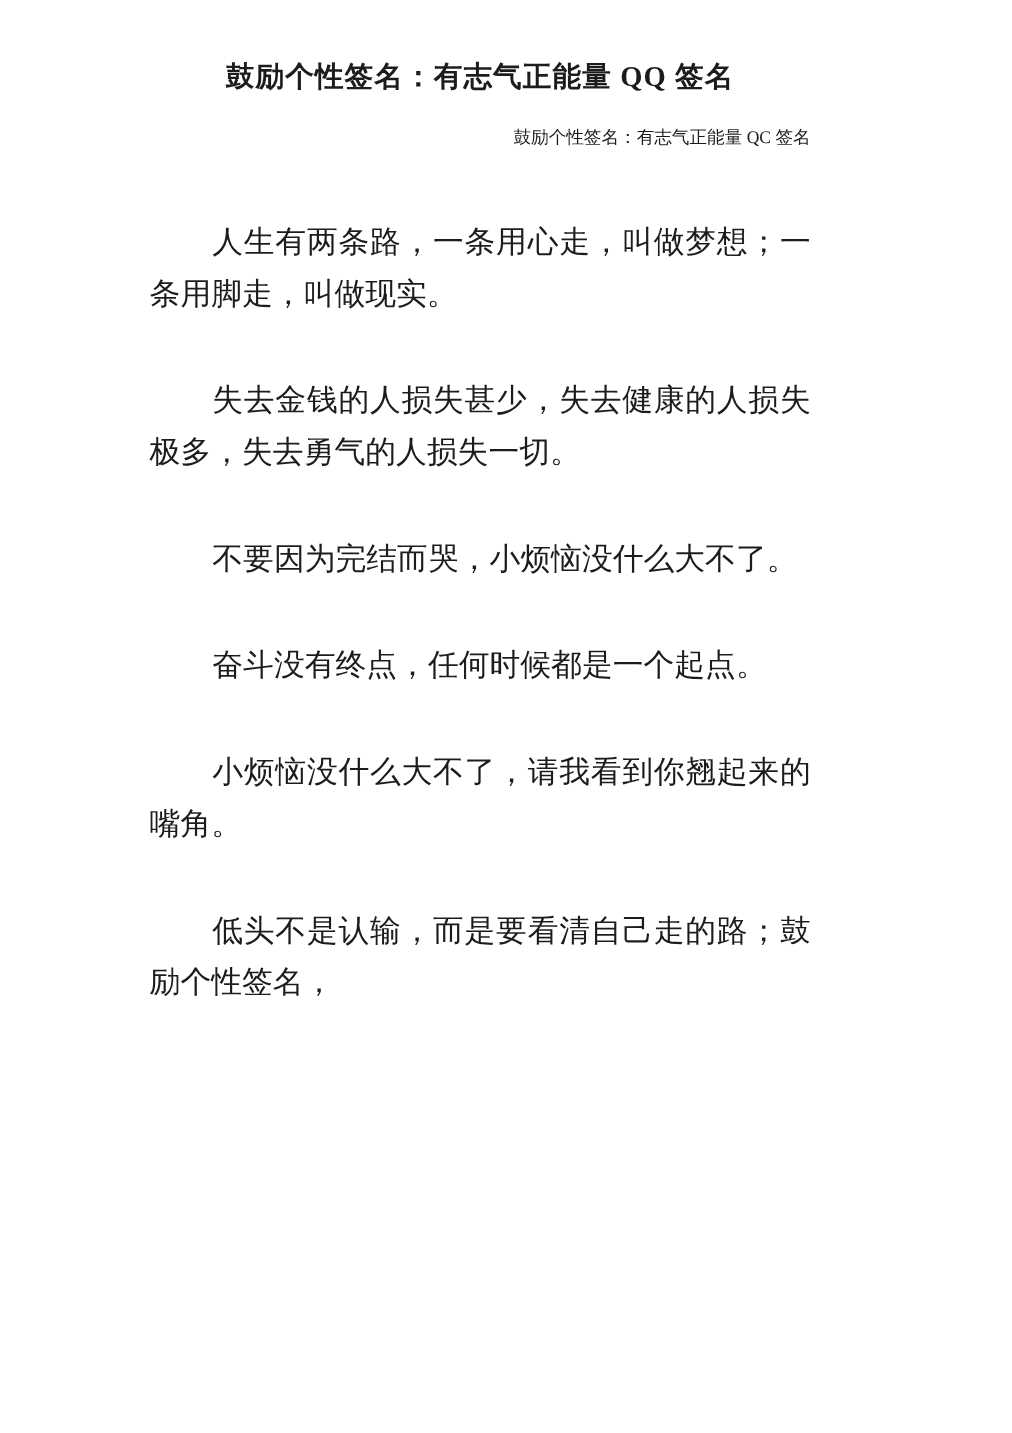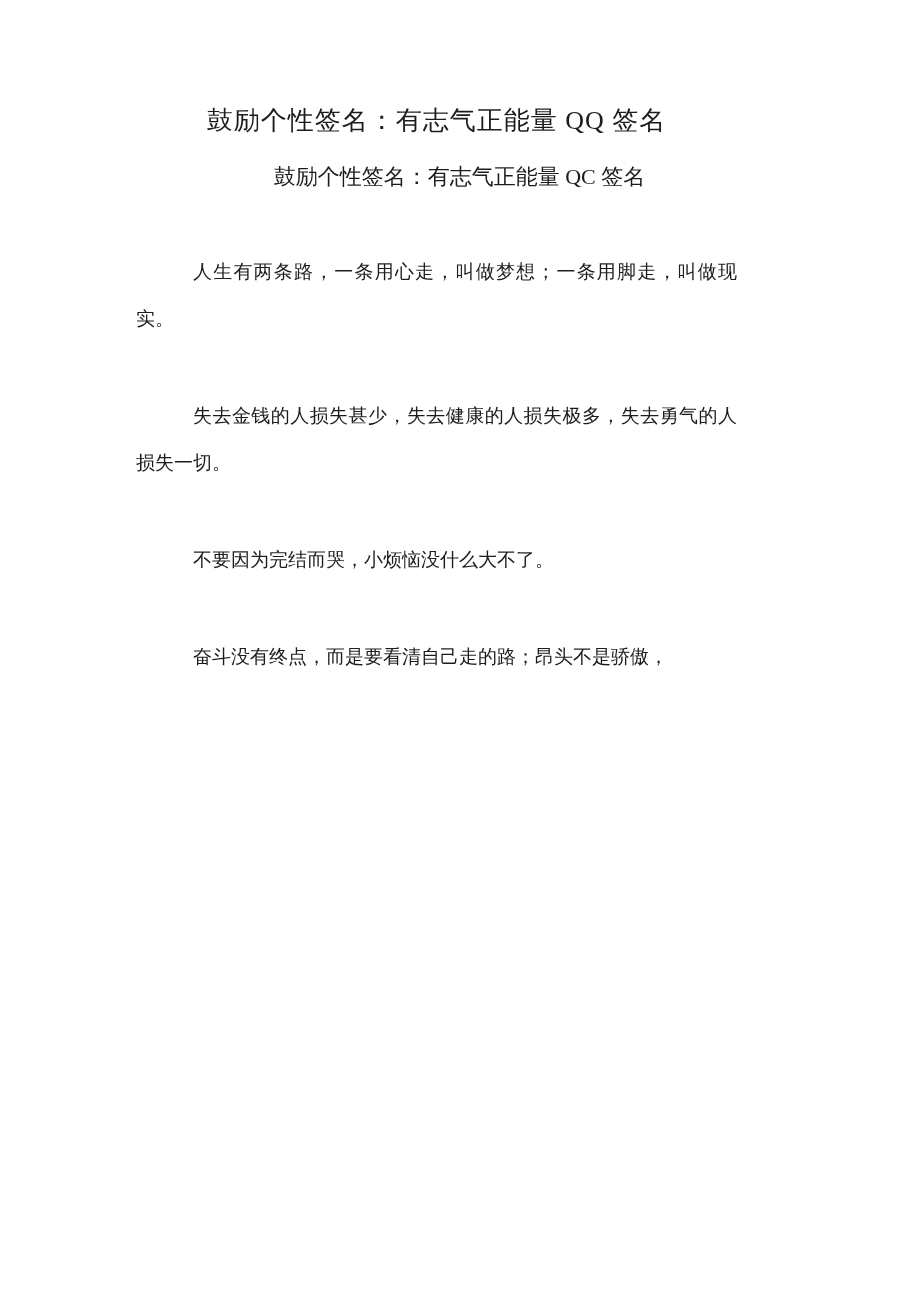--- a/index.html
+++ b/index.html
@@ -14,39 +14,39 @@
     font-family: "Liberation Serif", "DejaVu Serif", serif;
   }
   .page {
     box-sizing: border-box;
     width: 920px;
     height: 1303px;
     padding: 0 183px 0 136px;
     background: #ffffff;
   }
   .doc-title {
-    margin: 101px 0 0 0;
+    margin: 50px 0 0 0;
     font-size: 26px;
-    font-weight: 400;
+    font-weight: 700;
     line-height: 40px;
     text-align: center;
     letter-spacing: 1px;
   }
   .doc-subtitle {
     margin: 12px 0 0 0;
-    font-size: 22px;
+    font-size: 16px;
     font-weight: 400;
     line-height: 47px;
     text-indent: 46px;
-    text-align: center;
+    text-align: right;
     white-space: nowrap;
   }
   .para {
     margin: 50px 0 0 0;
-    font-size: 19px;
+    font-size: 28px;
     font-weight: 400;
     line-height: 47px;
     text-indent: 57px;
     text-align: justify;
     text-justify: inter-ideograph;
     word-break: break-all;
   }
   .para.first {
     margin-top: 48px;
   }
@@ -59,17 +59,19 @@
 
   <p class="doc-subtitle">鼓励个性签名：有志气正能量 QC 签名</p>
 
   <p class="para first">人生有两条路，一条用心走，叫做梦想；一条用脚走，叫做现实。</p>
 
   <p class="para">失去金钱的人损失甚少，失去健康的人损失极多，失去勇气的人损失一切。</p>
 
 
   <p class="para">不要因为完结而哭，小烦恼没什么大不了。</p>
 
+  <p class="para">奋斗没有终点，任何时候都是一个起点。</p>
 
 
+  <p class="para">小烦恼没什么大不了，请我看到你翘起来的嘴角。</p>
 
-  <p class="para">奋斗没有终点，而是要看清自己走的路；昂头不是骄傲，</p>
+  <p class="para">低头不是认输，而是要看清自己走的路；鼓励个性签名，</p>
 </div>
 
 </body></html>

